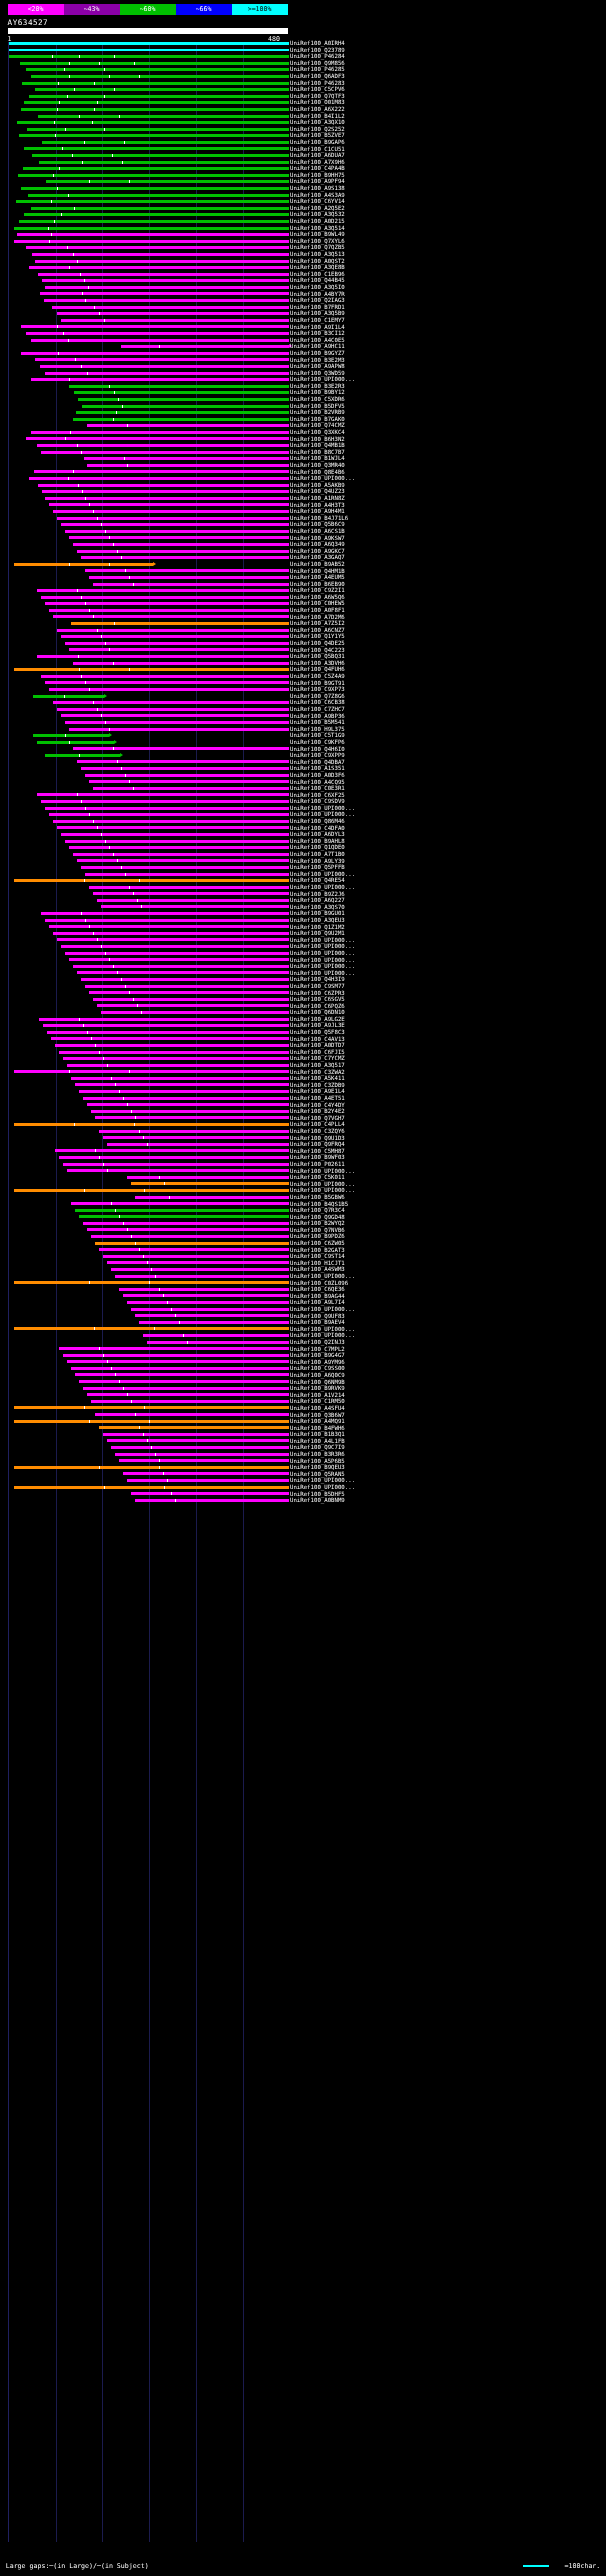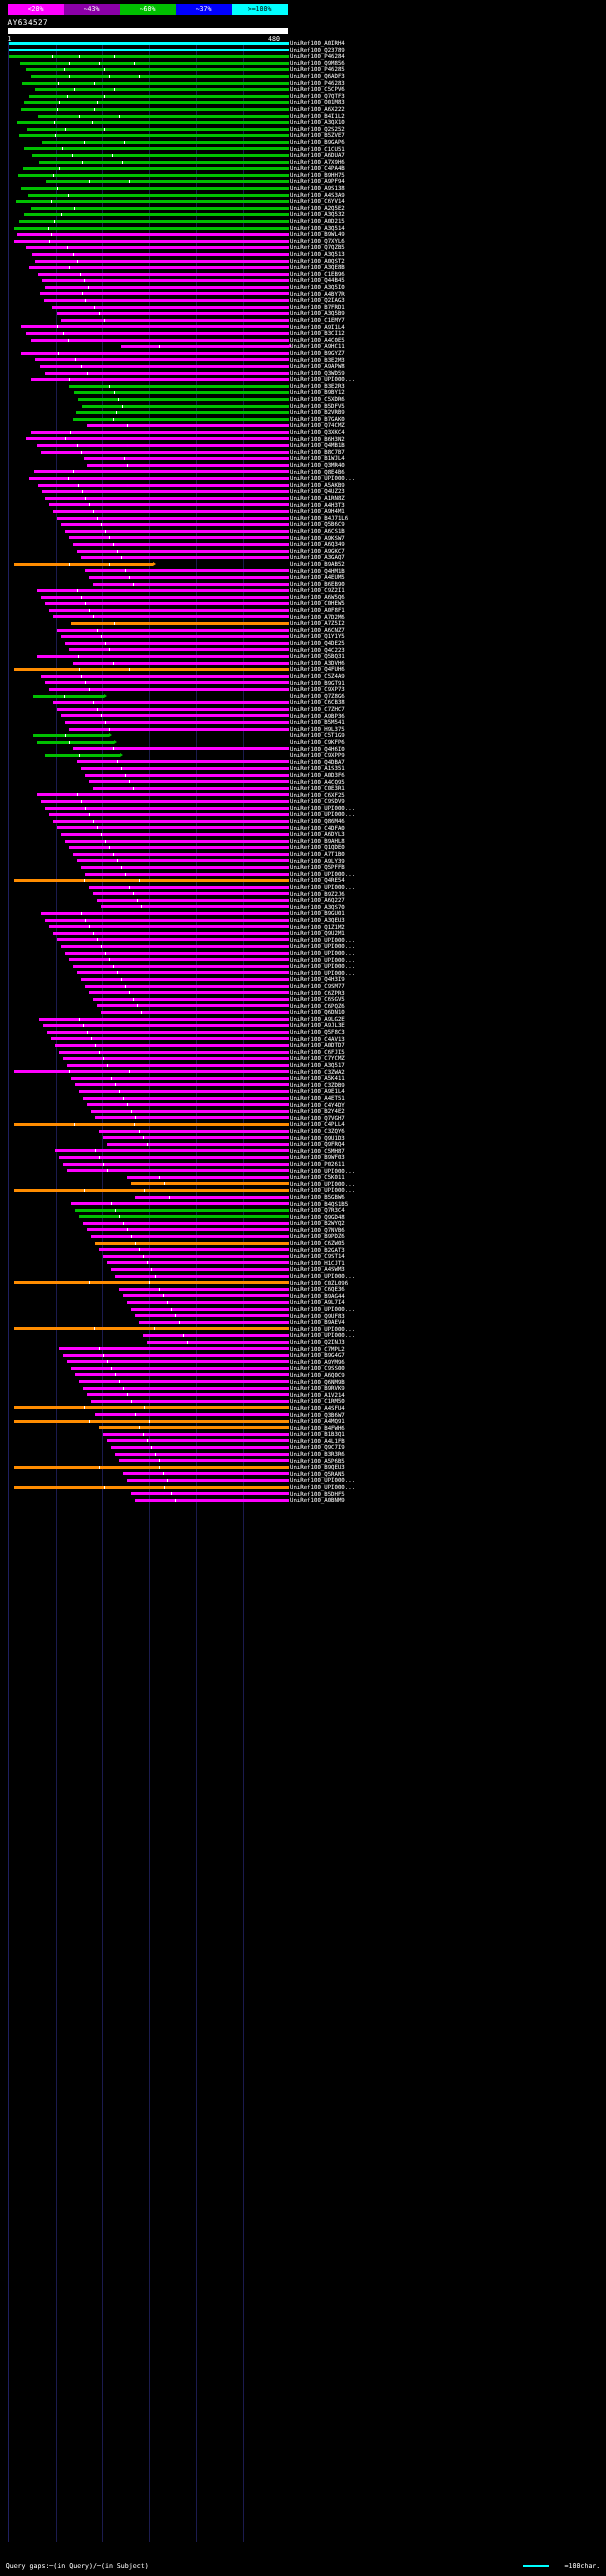--- a/index.html
+++ b/index.html
@@ -77,21 +77,21 @@
 </style>
 </head>
 <body>
 
 <div id="wrap">
 
   <div id="legend">
     <div class="seg s0">&lt;20%</div>
     <div class="seg s1">~43%</div>
     <div class="seg s2">~60%</div>
-    <div class="seg s3">~37%</div>
+    <div class="seg s3">~66%</div>
     <div class="seg s4">&gt;=100%</div>
   </div>
 
   <div id="queryid">AY634527</div>
   <div id="rulerbar"></div>
   <div id="ruler-left">1</div>
   <div id="ruler-right">480</div>
 
   <div id="plot">
       <div class="vgrid" style="left: 47px;"></div>
@@ -1018,18 +1018,18 @@
         <div class="bar" style="left: 122px; width: 158px; background: rgb(255, 0, 255);"></div>
         <div class="tick" style="left: 162px;"></div>
       </div>
       <div class="row" style="top: 1457px; left: 0px; width: 280px;">
         <div class="bar" style="left: 126px; width: 154px; background: rgb(255, 0, 255);"></div>
         <div class="tick" style="left: 166px;"></div>
       </div>
     </div>
   <div id="labels"><div>UniRef100_A0IRH4</div><div>UniRef100_Q23789</div><div>UniRef100_P46284</div><div>UniRef100_Q9M856</div><div>UniRef100_P46285</div><div>UniRef100_Q6ADF3</div><div>UniRef100_P46283</div><div>UniRef100_C5CPV6</div><div>UniRef100_Q7QTF3</div><div>UniRef100_O01M83</div><div>UniRef100_A6X222</div><div>UniRef100_B4I1L2</div><div>UniRef100_A3QX10</div><div>UniRef100_Q2S252</div><div>UniRef100_B5ZVE7</div><div>UniRef100_B9GAP6</div><div>UniRef100_C1CU51</div><div>UniRef100_A6DUA7</div><div>UniRef100_A7X9H6</div><div>UniRef100_C4PA4B</div><div>UniRef100_B9HH75</div><div>UniRef100_A9PF94</div><div>UniRef100_A9S138</div><div>UniRef100_A4S3A9</div><div>UniRef100_C6YV14</div><div>UniRef100_A2Q5E2</div><div>UniRef100_A3Q532</div><div>UniRef100_A0D215</div><div>UniRef100_A3Q514</div><div>UniRef100_B9WL49</div><div>UniRef100_Q7XYL6</div><div>UniRef100_Q7QZB5</div><div>UniRef100_A3Q513</div><div>UniRef100_A0QST2</div><div>UniRef100_A3QE8B</div><div>UniRef100_C1EB96</div><div>UniRef100_Q44B45</div><div>UniRef100_A3Q5I0</div><div>UniRef100_A4BY7R</div><div>UniRef100_Q2IAG3</div><div>UniRef100_B7FRD1</div><div>UniRef100_A3Q5B9</div><div>UniRef100_C1EMY7</div><div>UniRef100_A9I1L4</div><div>UniRef100_B3CI12</div><div>UniRef100_A4C0E5</div><div>UniRef100_A9HC11</div><div>UniRef100_B9GYZ7</div><div>UniRef100_B3E2M3</div><div>UniRef100_A9APW8</div><div>UniRef100_Q3WD59</div><div>UniRef100_UPI000...</div><div>UniRef100_B3E2R3</div><div>UniRef100_B9BY12</div><div>UniRef100_C5XDR6</div><div>UniRef100_B5DFV5</div><div>UniRef100_B2VRB9</div><div>UniRef100_B7GAK0</div><div>UniRef100_Q74CMZ</div><div>UniRef100_Q3XKC4</div><div>UniRef100_B6H3N2</div><div>UniRef100_Q4MB1B</div><div>UniRef100_B8C7B7</div><div>UniRef100_B1WJL4</div><div>UniRef100_Q3MR40</div><div>UniRef100_Q8E4B6</div><div>UniRef100_UPI000...</div><div>UniRef100_A5AKB9</div><div>UniRef100_Q4UZ23</div><div>UniRef100_A1RN8Z</div><div>UniRef100_A4H3T3</div><div>UniRef100_A9H4M1</div><div>UniRef100_B4J71L6</div><div>UniRef100_Q5B6C9</div><div>UniRef100_A6CS1B</div><div>UniRef100_A9KSW7</div><div>UniRef100_A6Q349</div><div>UniRef100_A9GKC7</div><div>UniRef100_A3GAQ7</div><div>UniRef100_B9AB52</div><div>UniRef100_Q4HM1B</div><div>UniRef100_A4EUM5</div><div>UniRef100_B6EB90</div><div>UniRef100_C9Z2I1</div><div>UniRef100_A6W5Q6</div><div>UniRef100_C0HEW5</div><div>UniRef100_A0F8F1</div><div>UniRef100_A7D2M6</div><div>UniRef100_A7Z5I2</div><div>UniRef100_A6CNZ7</div><div>UniRef100_Q1Y1Y5</div><div>UniRef100_Q4DE25</div><div>UniRef100_Q4C223</div><div>UniRef100_Q5BQ31</div><div>UniRef100_A3DVH6</div><div>UniRef100_Q4FUH6</div><div>UniRef100_C5Z4A9</div><div>UniRef100_B9GT91</div><div>UniRef100_C9XP73</div><div>UniRef100_Q7Z8G6</div><div>UniRef100_C6CB38</div><div>UniRef100_C7ZHC7</div><div>UniRef100_A9BP36</div><div>UniRef100_B5M541</div><div>UniRef100_H9L375</div><div>UniRef100_C5T1G9</div><div>UniRef100_C9KFP6</div><div>UniRef100_Q4H6I0</div><div>UniRef100_C9XPP9</div><div>UniRef100_Q4DBA7</div><div>UniRef100_A1S351</div><div>UniRef100_A0D3F6</div><div>UniRef100_A4CQ95</div><div>UniRef100_C0E3R1</div><div>UniRef100_C6XF25</div><div>UniRef100_C9SDV9</div><div>UniRef100_UPI000...</div><div>UniRef100_UPI000...</div><div>UniRef100_Q86M46</div><div>UniRef100_C4DFA0</div><div>UniRef100_A6DYL3</div><div>UniRef100_B9AHL8</div><div>UniRef100_Q1QDE0</div><div>UniRef100_A7T1B0</div><div>UniRef100_A9LY39</div><div>UniRef100_Q5PFFB</div><div>UniRef100_UPI000...</div><div>UniRef100_Q4RE54</div><div>UniRef100_UPI000...</div><div>UniRef100_B9Z2J6</div><div>UniRef100_A6Q227</div><div>UniRef100_A3QS70</div><div>UniRef100_B9GU01</div><div>UniRef100_A3QEU3</div><div>UniRef100_Q1Z1M2</div><div>UniRef100_Q9U2M1</div><div>UniRef100_UPI000...</div><div>UniRef100_UPI000...</div><div>UniRef100_UPI000...</div><div>UniRef100_UPI000...</div><div>UniRef100_UPI000...</div><div>UniRef100_UPI000...</div><div>UniRef100_Q4H3I9</div><div>UniRef100_C9SM77</div><div>UniRef100_C6ZPR3</div><div>UniRef100_C6SGV5</div><div>UniRef100_C6PQZ6</div><div>UniRef100_Q6DN10</div><div>UniRef100_A9LG2E</div><div>UniRef100_A9JL3E</div><div>UniRef100_Q5F8C3</div><div>UniRef100_C4AV13</div><div>UniRef100_A0DTD7</div><div>UniRef100_C6FJI5</div><div>UniRef100_C7YCMZ</div><div>UniRef100_A3Q517</div><div>UniRef100_C3ZWA2</div><div>UniRef100_A5K411</div><div>UniRef100_C3ZDB9</div><div>UniRef100_A9E1L4</div><div>UniRef100_A4ET51</div><div>UniRef100_C4Y4DY</div><div>UniRef100_B2Y4E2</div><div>UniRef100_Q7VGH7</div><div>UniRef100_C4PLL4</div><div>UniRef100_C3ZQY6</div><div>UniRef100_Q9U1D3</div><div>UniRef100_Q9FRQ4</div><div>UniRef100_C5MH87</div><div>UniRef100_B9WF03</div><div>UniRef100_P02611</div><div>UniRef100_UPI000...</div><div>UniRef100_C5K011</div><div>UniRef100_UPI000...</div><div>UniRef100_UPI000...</div><div>UniRef100_B5GBW6</div><div>UniRef100_B4QS1B5</div><div>UniRef100_Q7R3C4</div><div>UniRef100_Q9GD48</div><div>UniRef100_B2WYQ2</div><div>UniRef100_Q7NVB6</div><div>UniRef100_B9PDZ6</div><div>UniRef100_C6ZW05</div><div>UniRef100_B2GAT3</div><div>UniRef100_C9ST14</div><div>UniRef100_H1CJT1</div><div>UniRef100_A4SWM3</div><div>UniRef100_UPI000...</div><div>UniRef100_C0ZL096</div><div>UniRef100_C6QE36</div><div>UniRef100_B9AG44</div><div>UniRef100_A9L7I4</div><div>UniRef100_UPI000...</div><div>UniRef100_Q9UF83</div><div>UniRef100_B9AEV4</div><div>UniRef100_UPI000...</div><div>UniRef100_UPI000...</div><div>UniRef100_Q2INJ3</div><div>UniRef100_C7MPL2</div><div>UniRef100_B9G4G7</div><div>UniRef100_A9YM96</div><div>UniRef100_C9SS00</div><div>UniRef100_A6Q0C9</div><div>UniRef100_Q6NM9B</div><div>UniRef100_B9RVK9</div><div>UniRef100_A1V214</div><div>UniRef100_C1RM50</div><div>UniRef100_A4SFU4</div><div>UniRef100_Q3B6W7</div><div>UniRef100_A4MQ91</div><div>UniRef100_B4FWH6</div><div>UniRef100_B1B3Q1</div><div>UniRef100_A4L1FB</div><div>UniRef100_Q9C7I9</div><div>UniRef100_B3R3R6</div><div>UniRef100_A5P6B5</div><div>UniRef100_B9QEU3</div><div>UniRef100_Q5RAN5</div><div>UniRef100_UPI000...</div><div>UniRef100_UPI000...</div><div>UniRef100_B5DHF5</div><div>UniRef100_A0BNM9</div></div>
 
-  <div id="footer-left">Query gaps:─(in Query)/─(in Subject)</div>
+  <div id="footer-left">Large gaps:─(in Large)/─(in Subject)</div>
   <div id="footer-line"></div>
   <div id="footer-right">=100char.</div>
 
 </div>
 
 
 </body></html>

